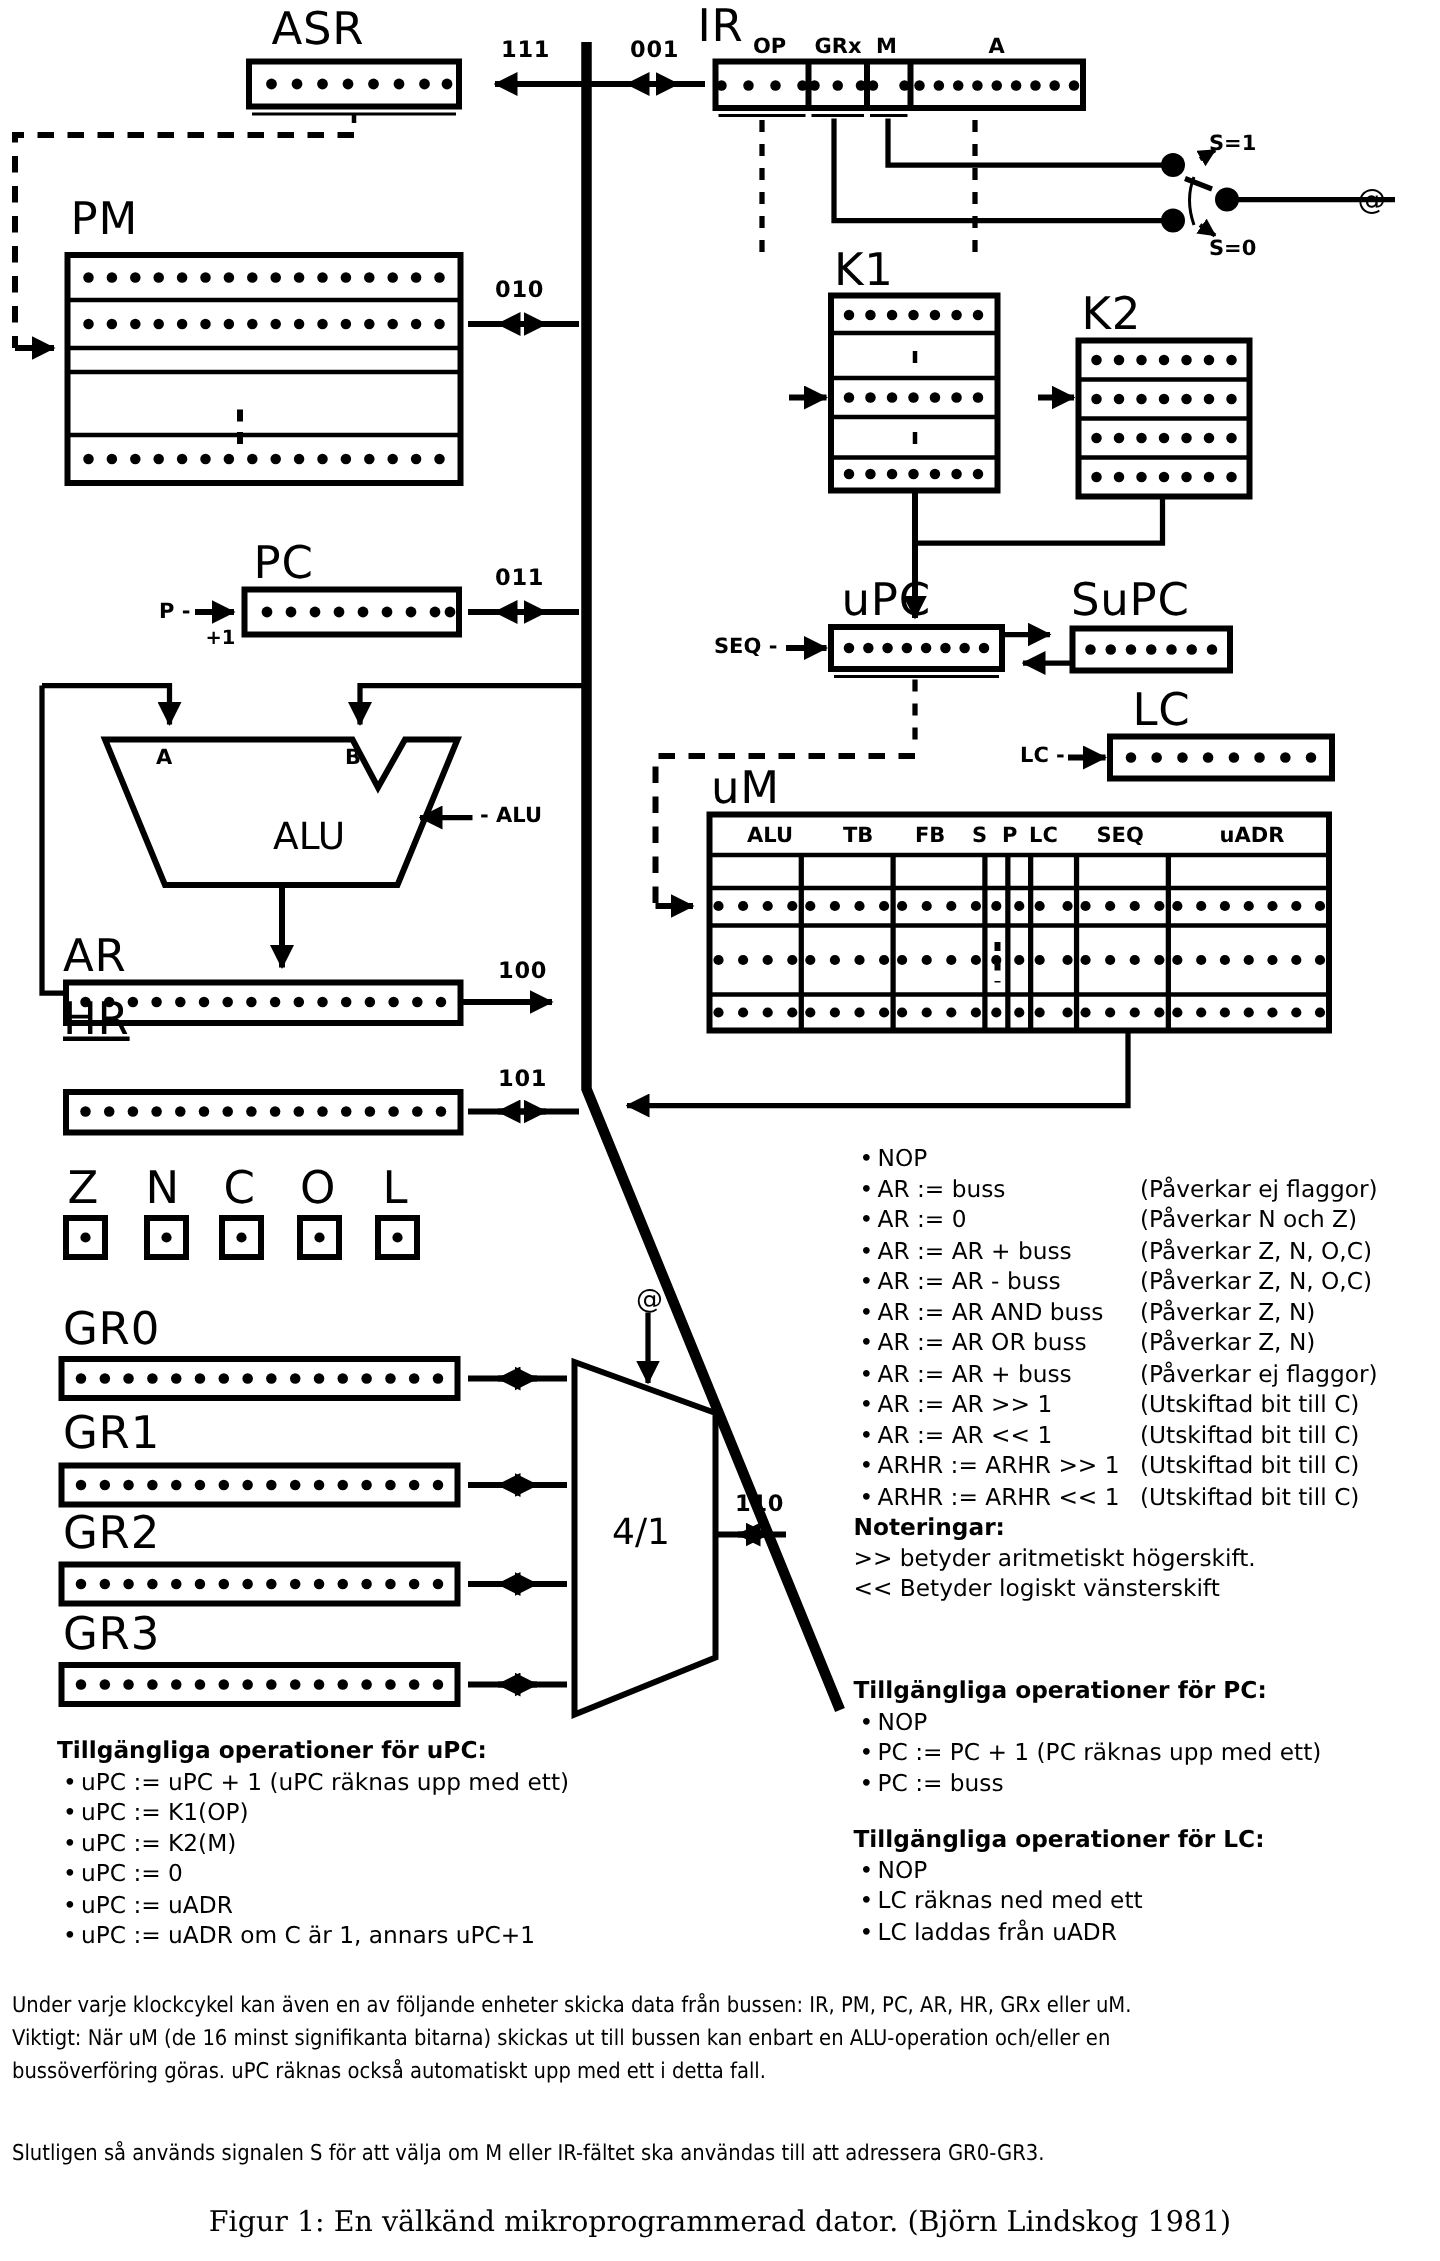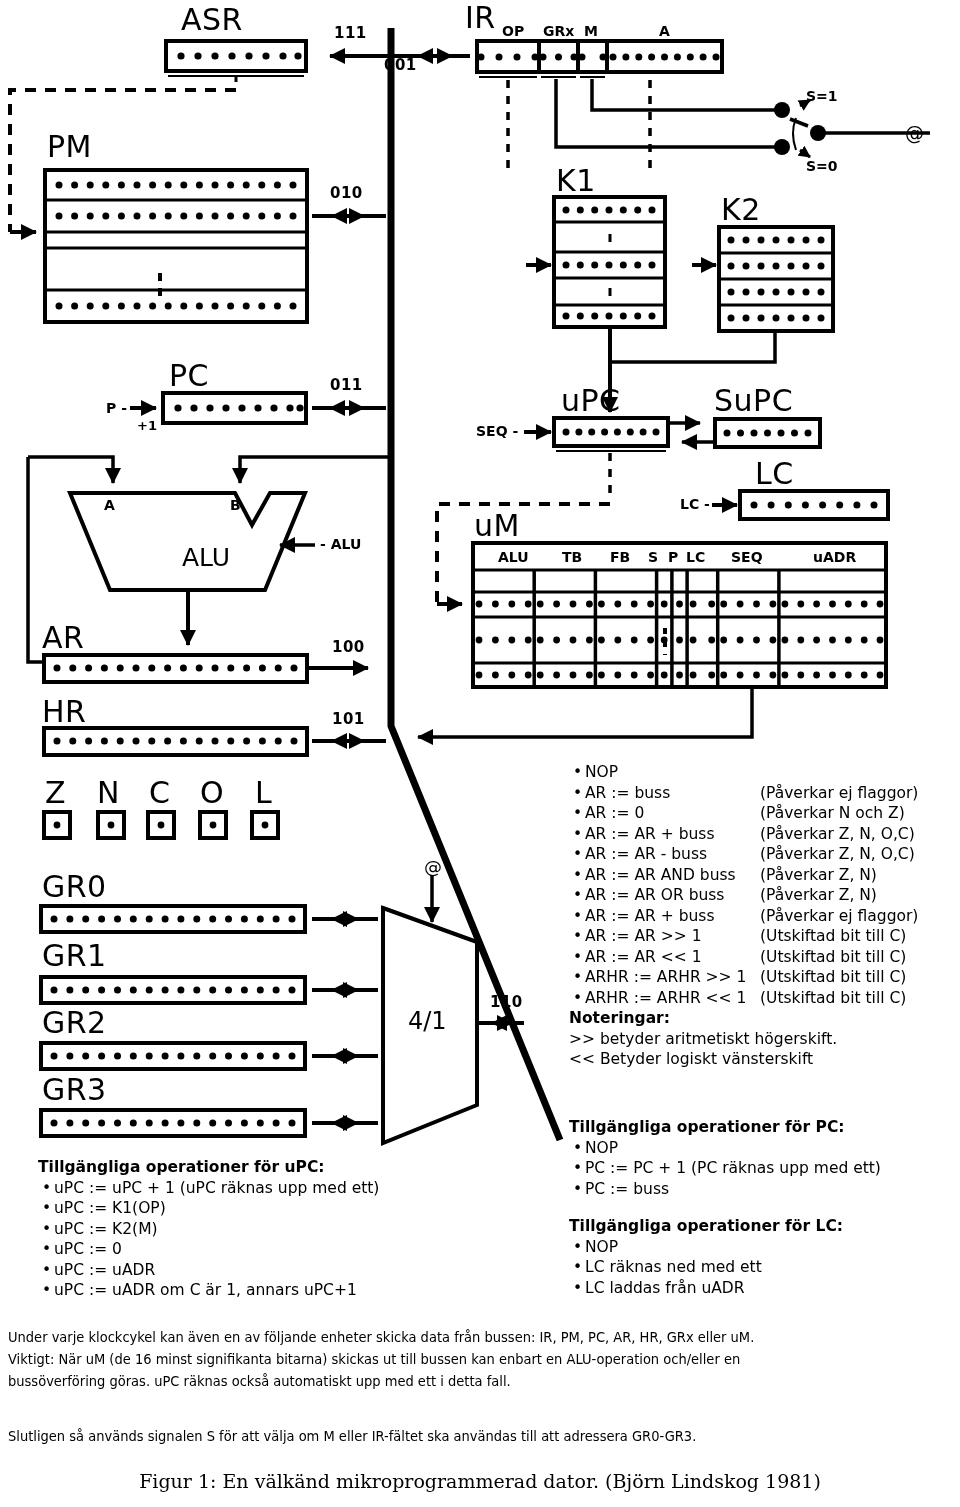--- a/index.html
+++ b/index.html
@@ -613,21 +613,21 @@
   <div class="txt lbl-big" style="left:47px;top:129px;">PM</div>
   <div class="txt lbl-big" style="left:169px;top:358px;">PC</div>
   <div class="txt lbl-big" style="left:465px;top:0px;">IR</div>
   <div class="txt lbl-big" style="left:556px;top:163px;">K1</div>
   <div class="txt lbl-big" style="left:721px;top:192px;">K2</div>
   <div class="txt lbl-big" style="left:561px;top:383px;">uPC</div>
   <div class="txt lbl-big" style="left:714px;top:383px;">SuPC</div>
   <div class="txt lbl-big" style="left:755px;top:456px;">LC</div>
   <div class="txt lbl-big" style="left:474px;top:508px;">uM</div>
   <div class="txt lbl-big" style="left:42px;top:620px;">AR</div>
-  <div class="txt lbl-big" style="left:42px;top:694px;">HR</div>
+  <div class="txt lbl-big" style="left:42px;top:662px;text-decoration:underline;">HR</div>
 
   <div class="txt lbl-big" style="left:42px;top:869px;">GR0</div>
   <div class="txt lbl-big" style="left:42px;top:938px;">GR1</div>
   <div class="txt lbl-big" style="left:42px;top:1005px;">GR2</div>
   <div class="txt lbl-big" style="left:42px;top:1072px;">GR3</div>
 
   <div class="txt" style="left:182px;top:543px;font-size:25px;">ALU</div>
   <div class="txt lbl-sm" style="left:104px;top:497px;">A</div>
   <div class="txt lbl-sm" style="left:230px;top:497px;">B</div>
   <div class="txt lbl-sm" style="left:320px;top:536px;">- ALU</div>
@@ -635,21 +635,21 @@
   <div class="txt" style="left:408px;top:1007px;font-size:24px;">4/1</div>
   <div class="txt" style="left:424px;top:856px;font-size:18px;">@</div>
   <div class="txt lbl-code" style="left:490px;top:993px;">110</div>
 
   <div class="txt lbl-sm" style="left:106px;top:400px;">P -</div>
   <div class="txt lbl-xs" style="left:137px;top:418px;">+1</div>
   <div class="txt lbl-sm" style="left:476px;top:423px;">SEQ -</div>
   <div class="txt lbl-sm" style="left:680px;top:496px;">LC -</div>
 
   <div class="txt lbl-code" style="left:334px;top:24px;">111</div>
-  <div class="txt lbl-code" style="left:384px;top:24px;margin-top:32px;">001</div>
+  <div class="txt lbl-code" style="left:420px;top:24px;">001</div>
   <div class="txt lbl-code" style="left:330px;top:184px;">010</div>
   <div class="txt lbl-code" style="left:330px;top:376px;">011</div>
   <div class="txt lbl-code" style="left:332px;top:638px;">100</div>
   <div class="txt lbl-code" style="left:332px;top:710px;">101</div>
   <div class="txt lbl-code" style="left:400px;top:710px;"></div>
 
   <div class="txt lbl-sm" style="left:502px;top:23px;">OP</div>
   <div class="txt lbl-sm" style="left:543px;top:23px;">GRx</div>
   <div class="txt lbl-sm" style="left:584px;top:23px;">M</div>
   <div class="txt lbl-sm" style="left:659px;top:23px;">A</div>

